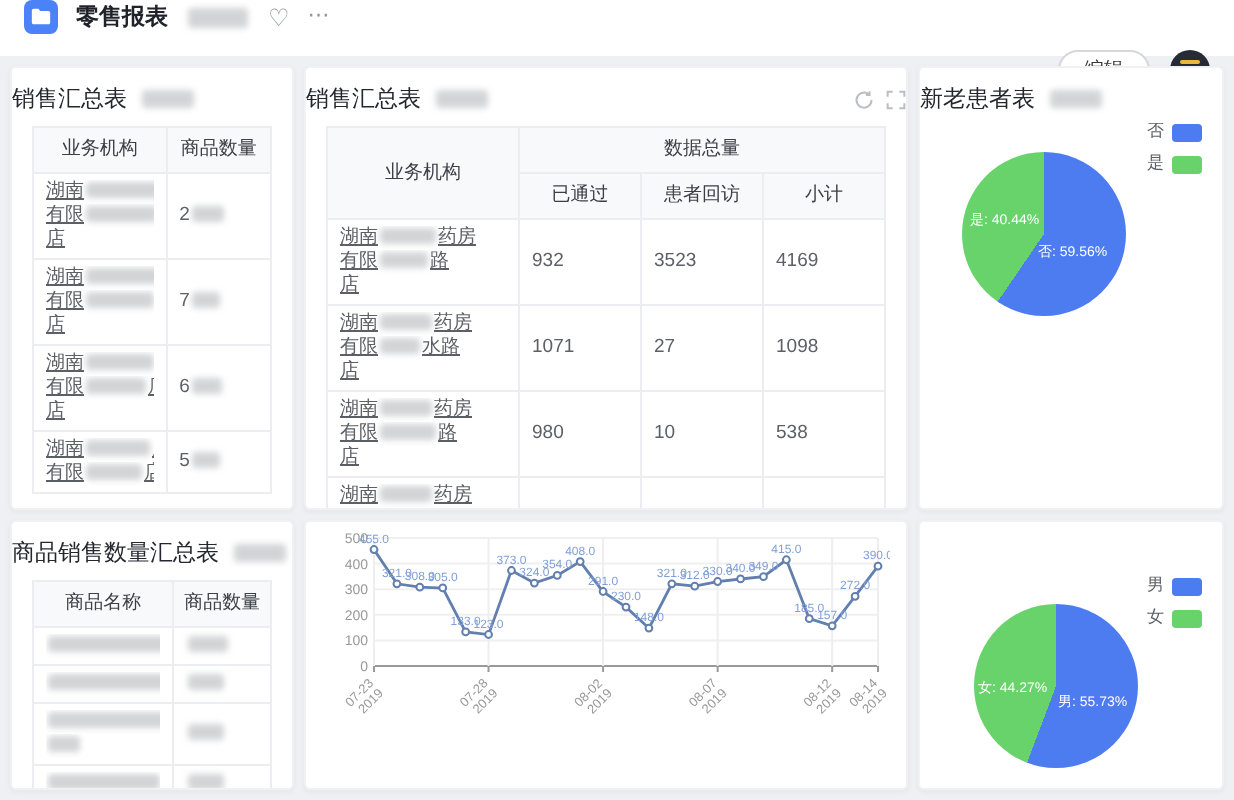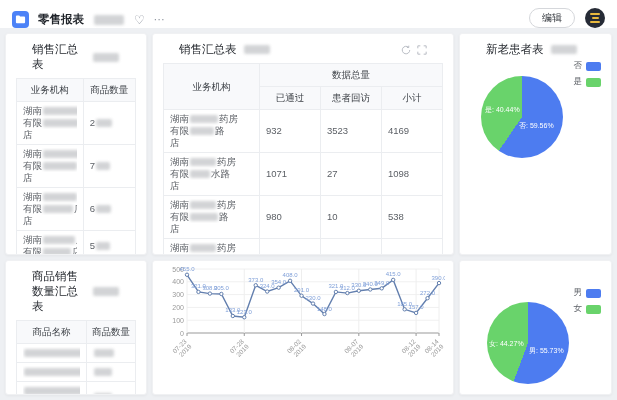--- a/index.html
+++ b/index.html
@@ -3,42 +3,42 @@
 <meta charset="utf-8">
 <style>
   * { box-sizing: border-box; margin: 0; padding: 0; }
   html,body { width:617px; height:400px; }
   body {
     background:#eef0f3;
     font-family:"Liberation Sans","DejaVu Sans",sans-serif;
     color:#5c6066; overflow:hidden;
   }
   
-  .app-header{height:28px;background:#fff;display:flex;align-items:flex-end;justify-content:space-between;padding:0 12px;}
+  .app-header{height:28px;background:#fff;display:flex;align-items:flex-start;justify-content:space-between;padding:0 12px;}
   .h-left{display:flex;align-items:center;gap:9px;}
   .logo{width:17px;height:17px;border-radius:4px;background:#4c82f7;display:flex;align-items:center;justify-content:center;flex:0 0 auto;}
   .page-title{font-size:11.5px;font-weight:bold;color:#1f2329;}
   .heart{color:#9096a0;font-size:12px;cursor:pointer;line-height:1;}
   .more{color:#9096a0;font-size:11px;cursor:pointer;letter-spacing:1px;line-height:1;}
   .h-right{display:flex;align-items:center;gap:10px;margin-top:25px;}
   .edit-btn{height:20px;padding:0 12px;border:1px solid #d5d7db;border-radius:10px;background:#fff;font-size:10px;color:#33373d;cursor:pointer;}
   .avatar{width:20px;height:20px;border-radius:50%;background:#262b36;display:flex;flex-direction:column;align-items:center;justify-content:center;gap:2px;cursor:pointer;}
   .avatar i{display:block;height:2px;border-radius:1px;background:#e8b93e;}
   .avatar i:nth-child(1){width:10px;} .avatar i:nth-child(2){width:7px;} .avatar i:nth-child(3){width:10px;}
   
   .grid{display:grid;grid-template-columns:142px 302px 153px;grid-template-rows:222px 135px;gap:5px;padding:5px;}
   .card{position:relative;background:#fff;border-radius:3px;border:1px solid #f0f1f3;box-shadow:0 1px 3px rgba(31,35,41,.05);overflow:hidden;}
-  .card-title{display:flex;align-items:center;gap:6px;padding:8px 26px 6px;font-size:11.5px;color:#24282e;font-weight:500;}
+  .card-title{display:flex;align-items:center;gap:6px;padding:8px 0 6px;font-size:11.5px;color:#24282e;font-weight:500;}
   .card-tools{margin-left:auto;display:flex;gap:6px;align-items:center;}
   .card-tools svg{cursor:pointer;display:block;}
   
   table{border-collapse:collapse;margin:0 10px;width:calc(100% - 20px);font-size:9.5px;color:#5c6066;table-layout:fixed;}
   th,td{border:1px solid #ebedf0;padding:3px 6px;text-align:left;vertical-align:middle;line-height:12px;overflow:hidden;}
   th{background:#f8f9fb;color:#3c4046;font-weight:500;text-align:center;padding:5px 4px;}
-  .org-line{white-space:nowrap;overflow:hidden;}
+  .org-line{white-space:nowrap;overflow:hidden;text-decoration:underline;}
   .blob{display:inline-block;height:8px;border-radius:2px;background:#c7c9cc;filter:blur(1.5px);opacity:.8;vertical-align:-1px;margin:0 1px;}
   .title-blob{width:26px;height:9px;flex:0 0 auto;}
   
   .legend{position:absolute;top:26px;right:10px;display:flex;flex-direction:column;gap:4px;align-items:flex-end;font-size:8.5px;color:#5c6066;}
   .lg-item{display:flex;align-items:center;gap:4px;cursor:pointer;}
   .lg-swatch{width:15px;height:9px;border-radius:2px;display:inline-block;}
   .pie{position:absolute;width:82px;height:82px;border-radius:50%;cursor:pointer;}
   .pie-label{position:absolute;font-size:7px;color:#fff;white-space:nowrap;}
   #pie1 .pie{left:21px;top:42px;}
   #pie2 .pie{left:27px;top:41px;}

